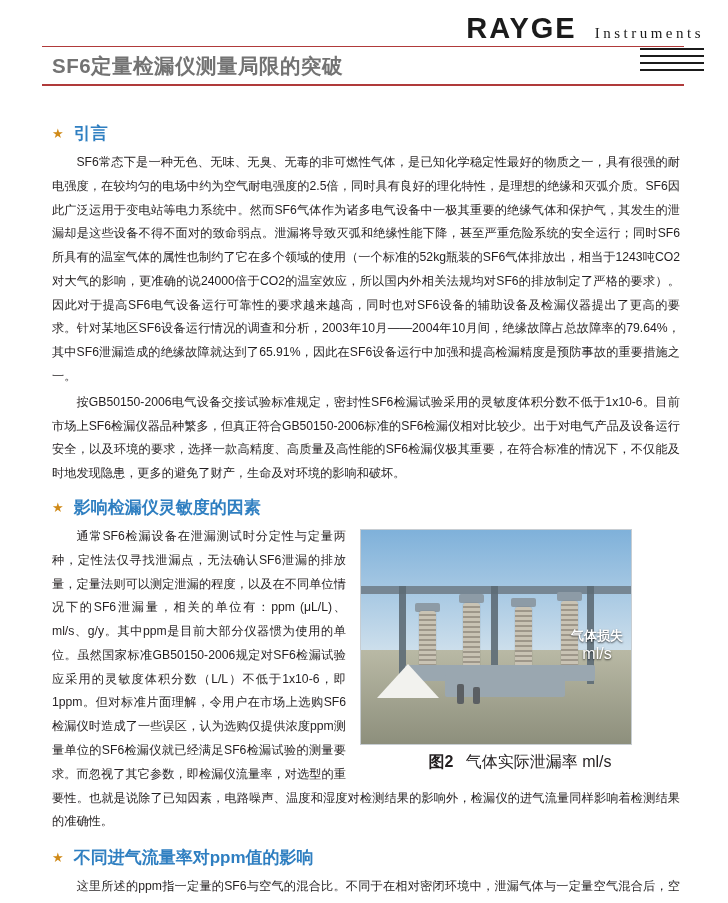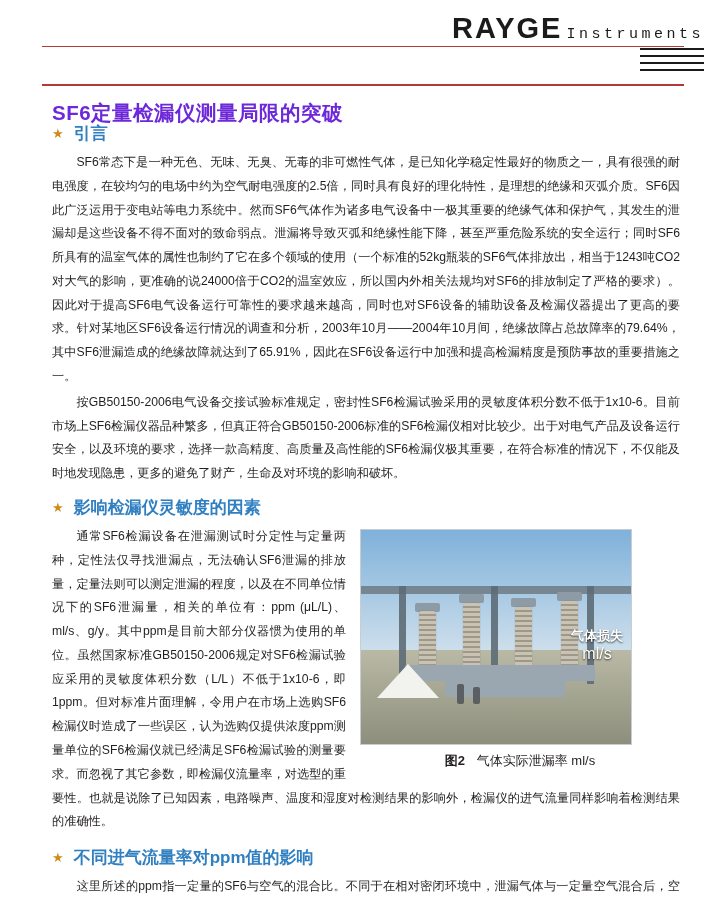--- a/index.html
+++ b/index.html
@@ -38,22 +38,22 @@
     font-size: 29px;
     font-weight: bold;
     letter-spacing: 2px;
     color: #1b1b1b;
     font-family: "Liberation Sans", sans-serif;
   }
   .logo-sub {
     font-size: 15px;
     letter-spacing: 3.5px;
     color: #1b1b1b;
-    margin-left: 4px;
-    font-family: Liberation Mono, monospace;
+    margin-left: 18px;
+    font-family: Liberation Serif, serif;
   }
   .logo-bars {
     position: absolute;
     right: 0;
     top: 34px;
     width: 64px;
   }
   .logo-bars div {
     height: 2px;
     background: #1b1b1b;
@@ -79,23 +79,22 @@
     top: 0;
     height: 1px;
     background: #b03a3a;
   }
   .title-text {
     position: absolute;
     top: 6px;
     left: 52px;
     font-size: 20.5px;
     font-weight: bold;
-    color: #6d28d9;
+    color: #737373;
     letter-spacing: 0.5px;
-    margin-top: 47px;
   }
   .title-rule-bottom {
     position: absolute;
     left: 42px;
     right: 44px;
     top: 38px;
     height: 2px;
     background: #b03a3a;
   }
 
@@ -224,21 +223,21 @@
   .photo-label .l1 {
     font-size: 13px;
     font-weight: bold;
   }
   .photo-label .l2 {
     font-size: 16px;
   }
   .fig-caption {
     margin-top: 7px;
     text-align: center;
-    font-size: 13px;
+    font-size: 16px;
     color: #231f20;
   }
   .fig-caption b { font-weight: bold; }
   .clear { clear: both; }
 </style>
 </head>
 <body>
 
 <div class="page">
 

